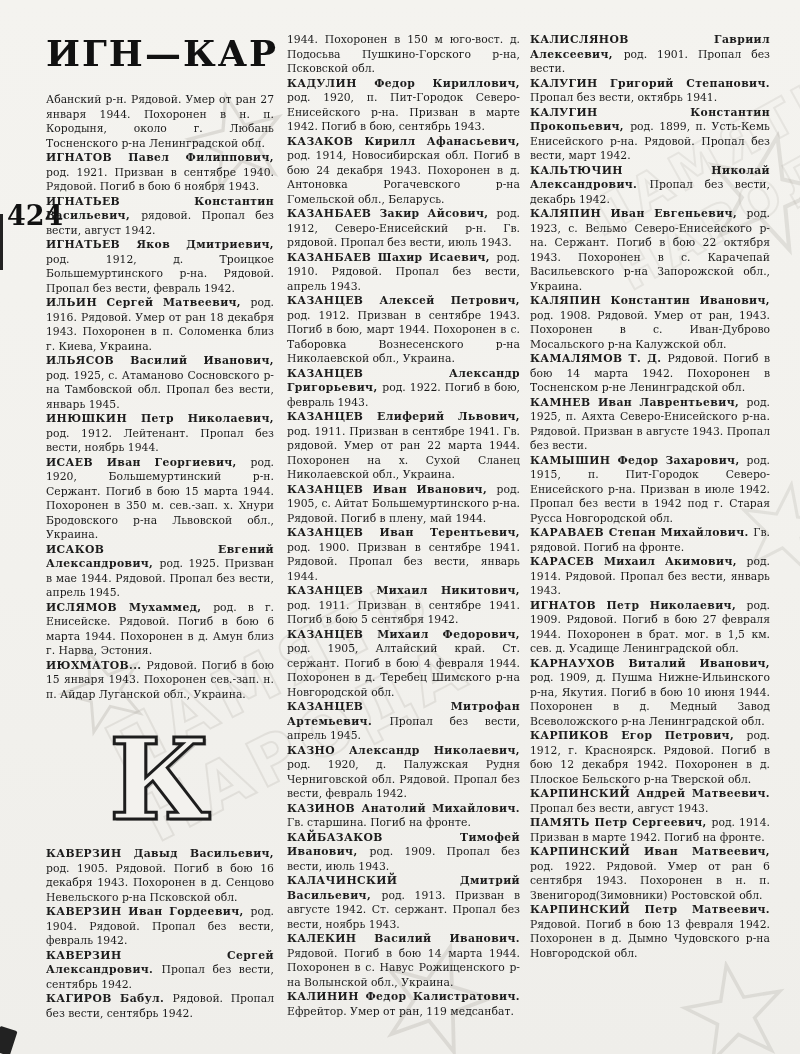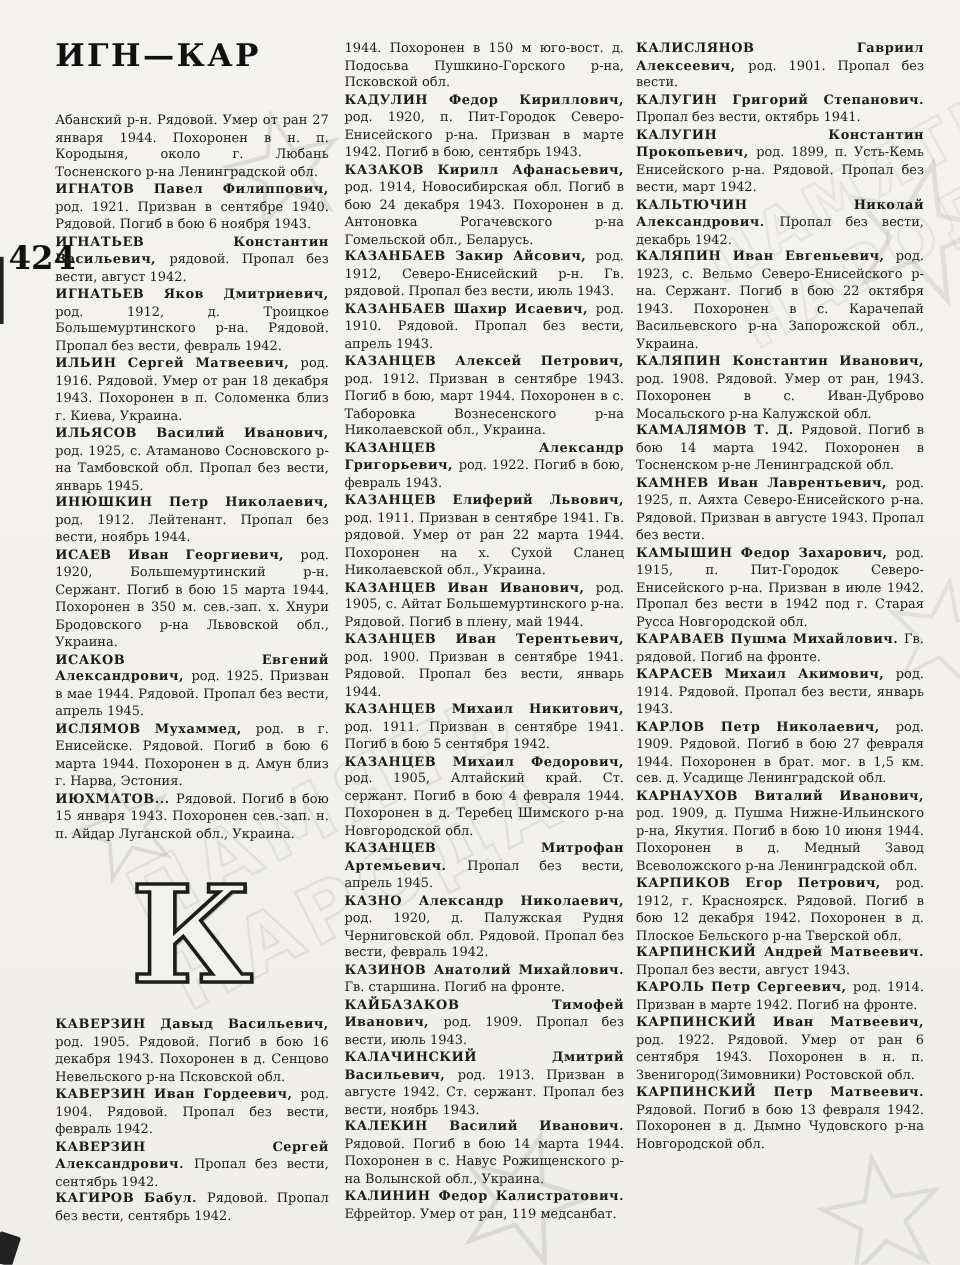--- a/index.html
+++ b/index.html
@@ -6,21 +6,21 @@
   body{
     width:800px;height:1054px;position:relative;overflow:hidden;
     background:#f3f2ee;
     background-image:linear-gradient(180deg,#f4f3ef 0%,#f2f1ed 55%,#efeeea 100%);
     font-family:"DejaVu Serif","Liberation Serif",serif;
     color:#1c1c1c;
     -webkit-font-smoothing:antialiased;
   }
   .page-header{
     position:absolute;left:46px;top:32px;
-    font-size:26px;font-weight:bold;letter-spacing:2px;color:#111;
+    font-size:36px;font-weight:bold;letter-spacing:2px;color:#111;
   }
   .page-number{
     position:absolute;left:7px;top:200px;
     font-size:27px;font-weight:bold;color:#111;
   }
   .col{
     position:absolute;
     font-size:10.8px;line-height:14.5px;
     text-align:justify;
   }
@@ -142,25 +142,25 @@
 <div class="col" id="col-2">
     <p class="entry"><b class="entry-name">КАЛИСЛЯНОВ Гавриил Алексеевич, </b>род. 1901. Пропал без вести.</p>
     <p class="entry"><b class="entry-name">КАЛУГИН Григорий Степанович. </b>Пропал без вести, октябрь 1941.</p>
     <p class="entry"><b class="entry-name">КАЛУГИН Константин Прокопьевич, </b>род. 1899, п. Усть-Кемь Енисейского р-на. Рядовой. Пропал без вести, март 1942.</p>
     <p class="entry"><b class="entry-name">КАЛЬТЮЧИН Николай Александрович. </b>Пропал без вести, декабрь 1942.</p>
     <p class="entry"><b class="entry-name">КАЛЯПИН Иван Евгеньевич, </b>род. 1923, с. Вельмо Северо-Енисейского р-на. Сержант. Погиб в бою 22 октября 1943. Похоронен в с. Карачепай Васильевского р-на Запорожской обл., Украина.</p>
     <p class="entry"><b class="entry-name">КАЛЯПИН Константин Иванович, </b>род. 1908. Рядовой. Умер от ран, 1943. Похоронен в с. Иван-Дуброво Мосальского р-на Калужской обл.</p>
     <p class="entry"><b class="entry-name">КАМАЛЯМОВ Т. Д. </b>Рядовой. Погиб в бою 14 марта 1942. Похоронен в Тосненском р-не Ленинградской обл.</p>
     <p class="entry"><b class="entry-name">КАМНЕВ Иван Лаврентьевич, </b>род. 1925, п. Аяхта Северо-Енисейского р-на. Рядовой. Призван в августе 1943. Пропал без вести.</p>
     <p class="entry"><b class="entry-name">КАМЫШИН Федор Захарович, </b>род. 1915, п. Пит-Городок Северо-Енисейского р-на. Призван в июле 1942. Пропал без вести в 1942 под г. Старая Русса Новгородской обл.</p>
-    <p class="entry"><b class="entry-name">КАРАВАЕВ Пушма Михайлович. </b>Гв. рядовой. Погиб на фронте.</p>
+    <p class="entry"><b class="entry-name">КАРАВАЕВ Степан Михайлович. </b>Гв. рядовой. Погиб на фронте.</p>
     <p class="entry"><b class="entry-name">КАРАСЕВ Михаил Акимович, </b>род. 1914. Рядовой. Пропал без вести, январь 1943.</p>
-    <p class="entry"><b class="entry-name">КАРЛОВ Петр Николаевич, </b>род. 1909. Рядовой. Погиб в бою 27 февраля 1944. Похоронен в брат. мог. в 1,5 км. сев. д. Усадище Ленинградской обл.</p>
+    <p class="entry"><b class="entry-name">ИГНАТОВ Петр Николаевич, </b>род. 1909. Рядовой. Погиб в бою 27 февраля 1944. Похоронен в брат. мог. в 1,5 км. сев. д. Усадище Ленинградской обл.</p>
     <p class="entry"><b class="entry-name">КАРНАУХОВ Виталий Иванович, </b>род. 1909, д. Пушма Нижне-Ильинского р-на, Якутия. Погиб в бою 10 июня 1944. Похоронен в д. Медный Завод Всеволожского р-на Ленинградской обл.</p>
     <p class="entry"><b class="entry-name">КАРПИКОВ Егор Петрович, </b>род. 1912, г. Красноярск. Рядовой. Погиб в бою 12 декабря 1942. Похоронен в д. Плоское Бельского р-на Тверской обл.</p>
     <p class="entry"><b class="entry-name">КАРПИНСКИЙ Андрей Матвеевич. </b>Пропал без вести, август 1943.</p>
-    <p class="entry"><b class="entry-name">КАРОЛЬ Петр Сергеевич, </b>род. 1914. Призван в марте 1942. Погиб на фронте.</p>
+    <p class="entry"><b class="entry-name">ПАМЯТЬ Петр Сергеевич, </b>род. 1914. Призван в марте 1942. Погиб на фронте.</p>
     <p class="entry"><b class="entry-name">КАРПИНСКИЙ Иван Матвеевич, </b>род. 1922. Рядовой. Умер от ран 6 сентября 1943. Похоронен в н. п. Звенигород(Зимовники) Ростовской обл.</p>
     <p class="entry"><b class="entry-name">КАРПИНСКИЙ Петр Матвеевич. </b>Рядовой. Погиб в бою 13 февраля 1942. Похоронен в д. Дымно Чудовского р-на Новгородской обл.</p>
   </div>
 
 <div class="artifact" id="artifact-left-edge"></div>
 <div class="artifact" id="artifact-corner"></div>
 
 </body></html>

